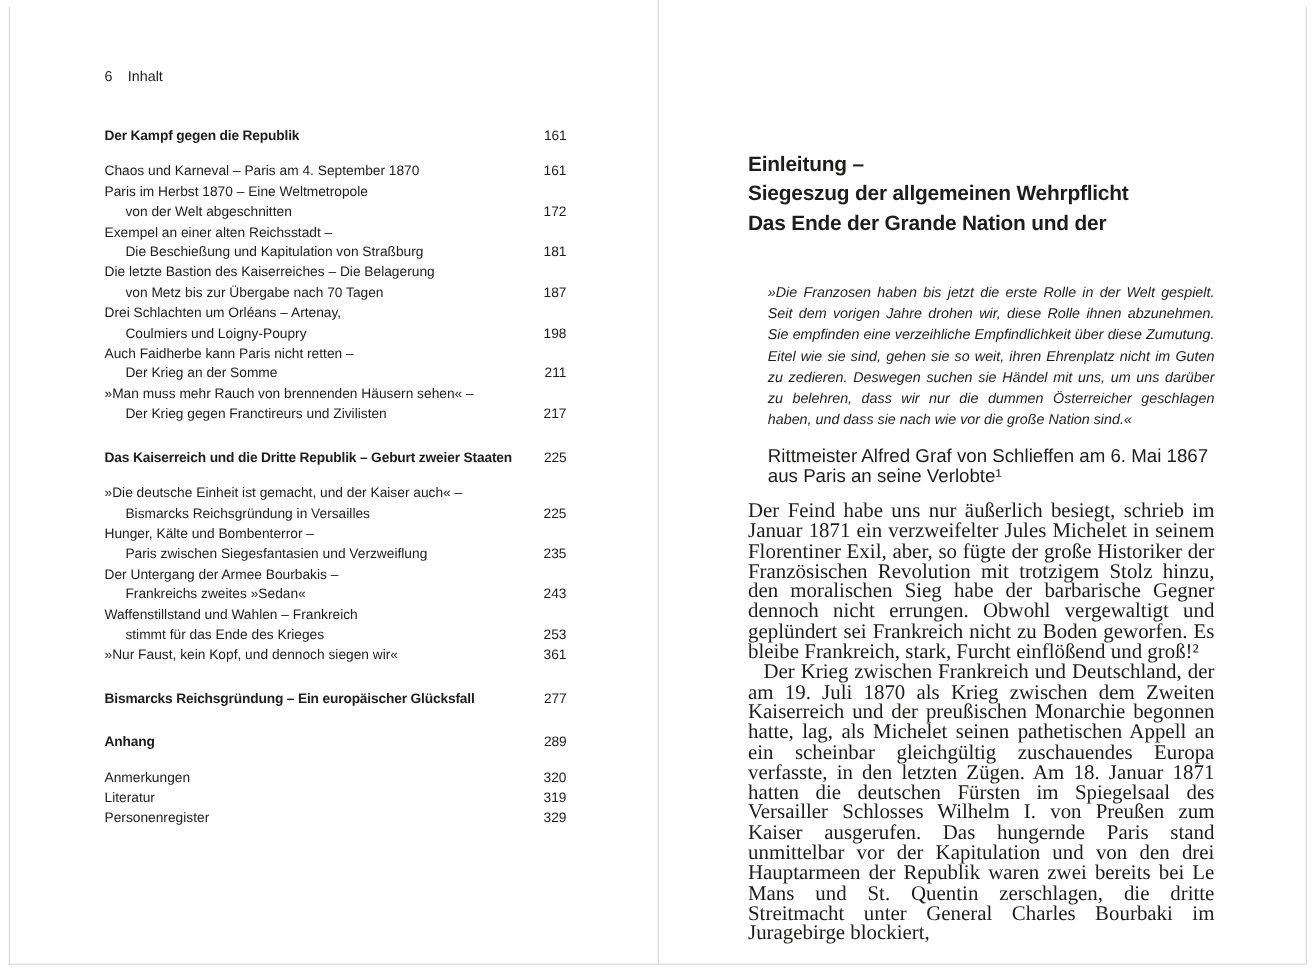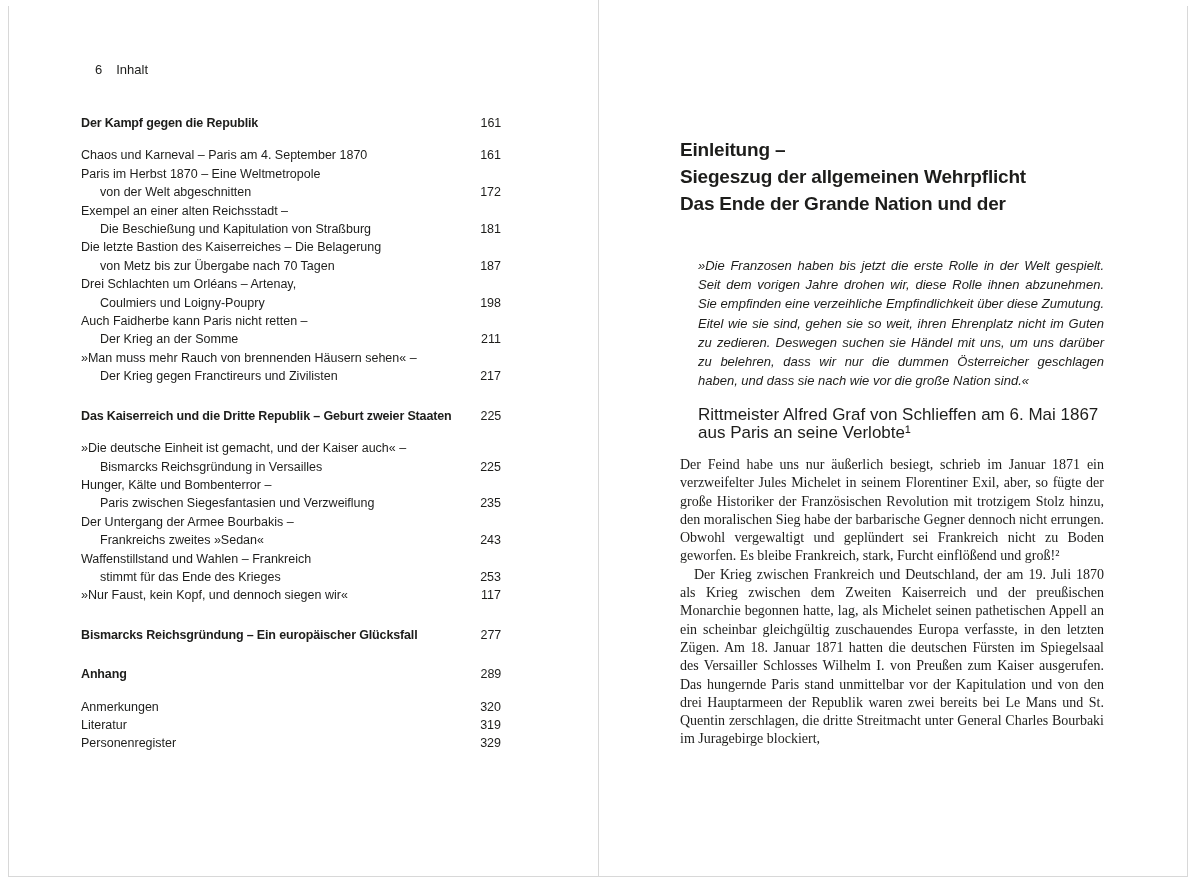--- a/index.html
+++ b/index.html
@@ -31,21 +31,21 @@
   
   .running-head {
     position: absolute;
     left: 95px; top: 62px;
     font-size: 13px;
     display: flex;
     gap: 14px;
   }
   .toc {
     position: absolute;
-    left: 81px; top: 114px;
+    left: 95px; top: 114px;
     width: 420px;
     font-size: 12.5px;
     line-height: 18.4px;
   }
   .toc-row { display: flex; align-items: flex-end; }
   .toc-text { flex: 1 1 auto; }
   .toc-line2 { padding-left: 19px; }
   .toc-page { flex: 0 0 auto; min-width: 28px; text-align: right; padding-left: 8px; }
   .toc-heading { font-weight: bold; margin-top: 21px; margin-bottom: 14px; letter-spacing: -0.15px; }
   .toc-heading:first-child { margin-top: 0; }
@@ -78,21 +78,21 @@
     left: 698px; top: 406px;
     width: 406px;
     font-size: 17px;
     line-height: 18px;
   }
   .body-text {
     position: absolute;
     left: 680px; top: 456px;
     width: 424px;
     font-family: "Liberation Serif", serif;
-    font-size: 14px;
+    font-size: 19px;
     line-height: 18.3px;
     text-align: justify;
     hyphens: auto;
   }
   .body-text p { margin: 0; }
   .body-text p.indented { text-indent: 14px; }
 </style>
 </head>
 <body>
 
@@ -192,21 +192,21 @@
         <div class="toc-text">
           <div class="toc-line1">Waffenstillstand und Wahlen – Frankreich</div>
           <div class="toc-line2">stimmt für das Ende des Krieges</div>
         </div>
         <div class="toc-page">253</div>
       </div>
       <div class="toc-row">
         <div class="toc-text">
           <div class="toc-line1">»Nur Faust, kein Kopf, und dennoch siegen wir«</div>
         </div>
-        <div class="toc-page">117</div>
+        <div class="toc-page">361</div>
       </div>
       <div class="toc-row toc-heading">
         <div class="toc-text">
           <div class="toc-line1">Bismarcks Reichsgründung – Ein europäischer Glücksfall</div>
         </div>
         <div class="toc-page">277</div>
       </div>
       <div class="toc-row toc-heading">
         <div class="toc-text">
           <div class="toc-line1">Anhang</div>

